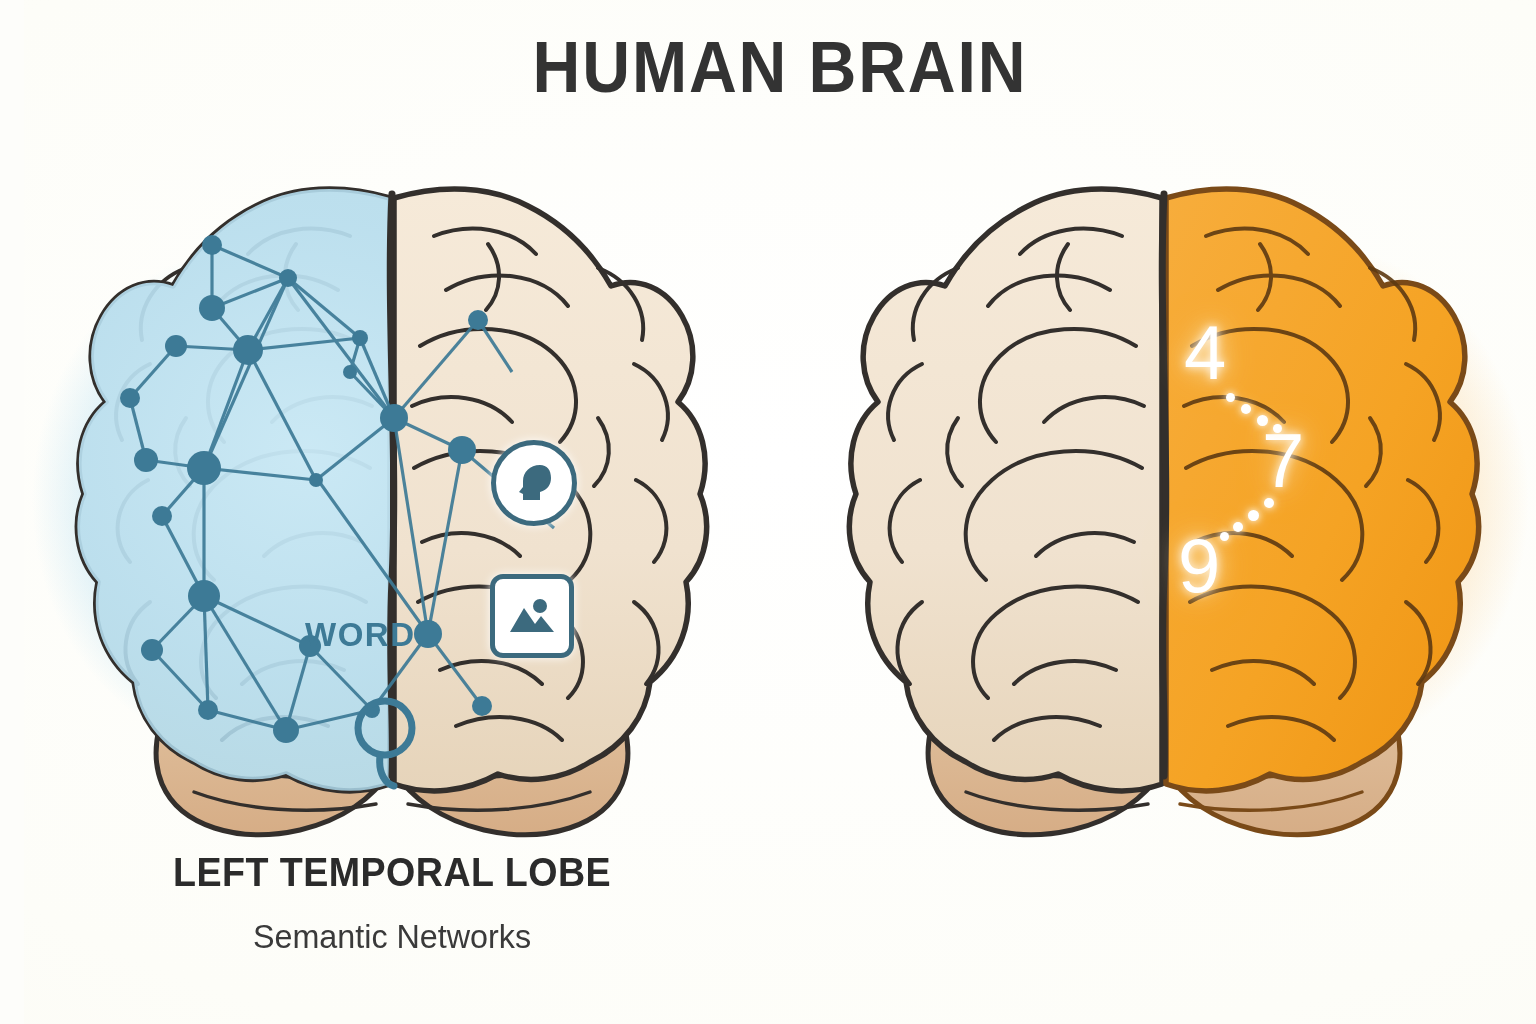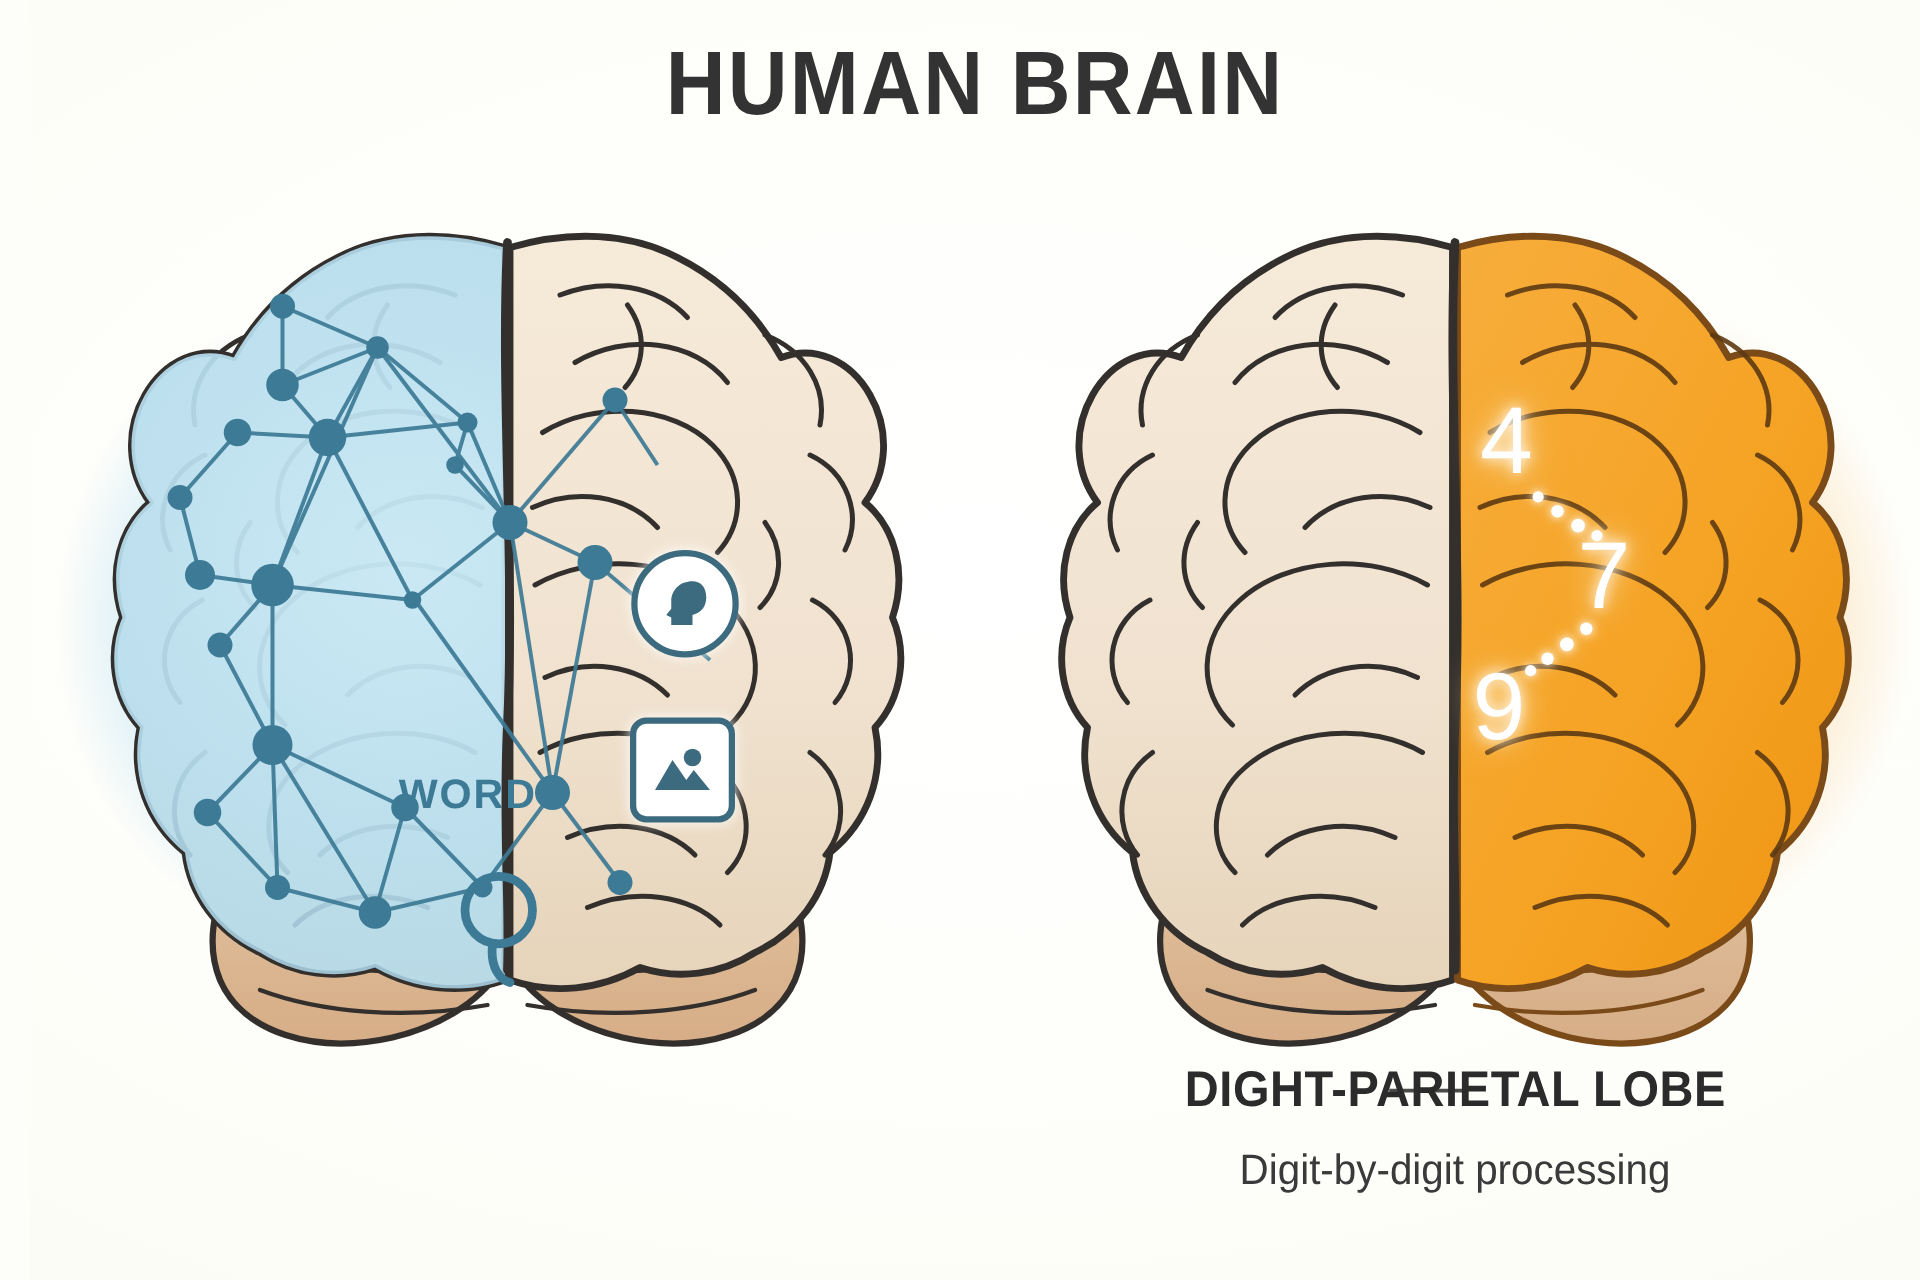--- a/index.html
+++ b/index.html
@@ -39,21 +39,21 @@
     white-space: nowrap;
   }
 
   
   .panel {
     position: absolute;
     top: 150px;
     width: 700px;
     height: 700px;
   }
-  .panel-left  { left: 32px; }
+  .panel-left  { left: 18px; }
   .panel-right { left: 790px; }
 
   .brain-wrap {
     position: absolute;
     left: 0; top: 0;
     width: 700px;
     height: 670px;
   }
   .brain-svg {
     position: absolute;
@@ -369,20 +369,24 @@
       <div class="icon-badge" style="left:448px; top:424px;">
         <div class="badge-square">
           <svg width="50" height="44" viewBox="0 0 50 44">
             <circle cx="33" cy="12" r="7" fill="#3c6a7e"></circle>
             <path d="M3,38 L17,14 L28,30 L34,22 L47,38 Z" fill="#3c6a7e"></path>
           </svg>
         </div>
       </div>
     </div>
 
+    <div class="caption">
+      <div class="caption-title">LEFT TEMPORAL LOBE</div>
+      <div class="caption-sub">Semantic Networks</div>
+    </div>
   </div>
 
   <div class="panel panel-right">
 
     <div class="brain-wrap">
       <svg class="brain-svg" viewBox="0 0 700 670">
         <defs>
           <linearGradient id="orangeG" x1="0" y1="0" x2="1" y2="1">
             <stop offset="0%" stop-color="#f7ad3c"></stop>
             <stop offset="55%" stop-color="#f5a324"></stop>
@@ -487,22 +491,15 @@
       </div>
 
       <div class="dot-trail" style="left:404px; top:348px; width:56px; height:48px;">
         <i style="left:46px; top:0px;  width:10px; height:10px;"></i>
         <i style="left:30px; top:12px; width:11px; height:11px;"></i>
         <i style="left:15px; top:24px; width:10px; height:10px;"></i>
         <i style="left:2px;  top:34px; width:9px;  height:9px;"></i>
       </div>
     </div>
 
-    <div class="caption">
-      <div class="caption-title">
-        <span>DIGHT-PARIETAL LOBE</span>
-        <span class="artifact-strike"></span>
-      </div>
-      <div class="caption-sub">Digit-by-digit processing</div>
-    </div>
   </div>
 
 </div>
 
 </body></html>

